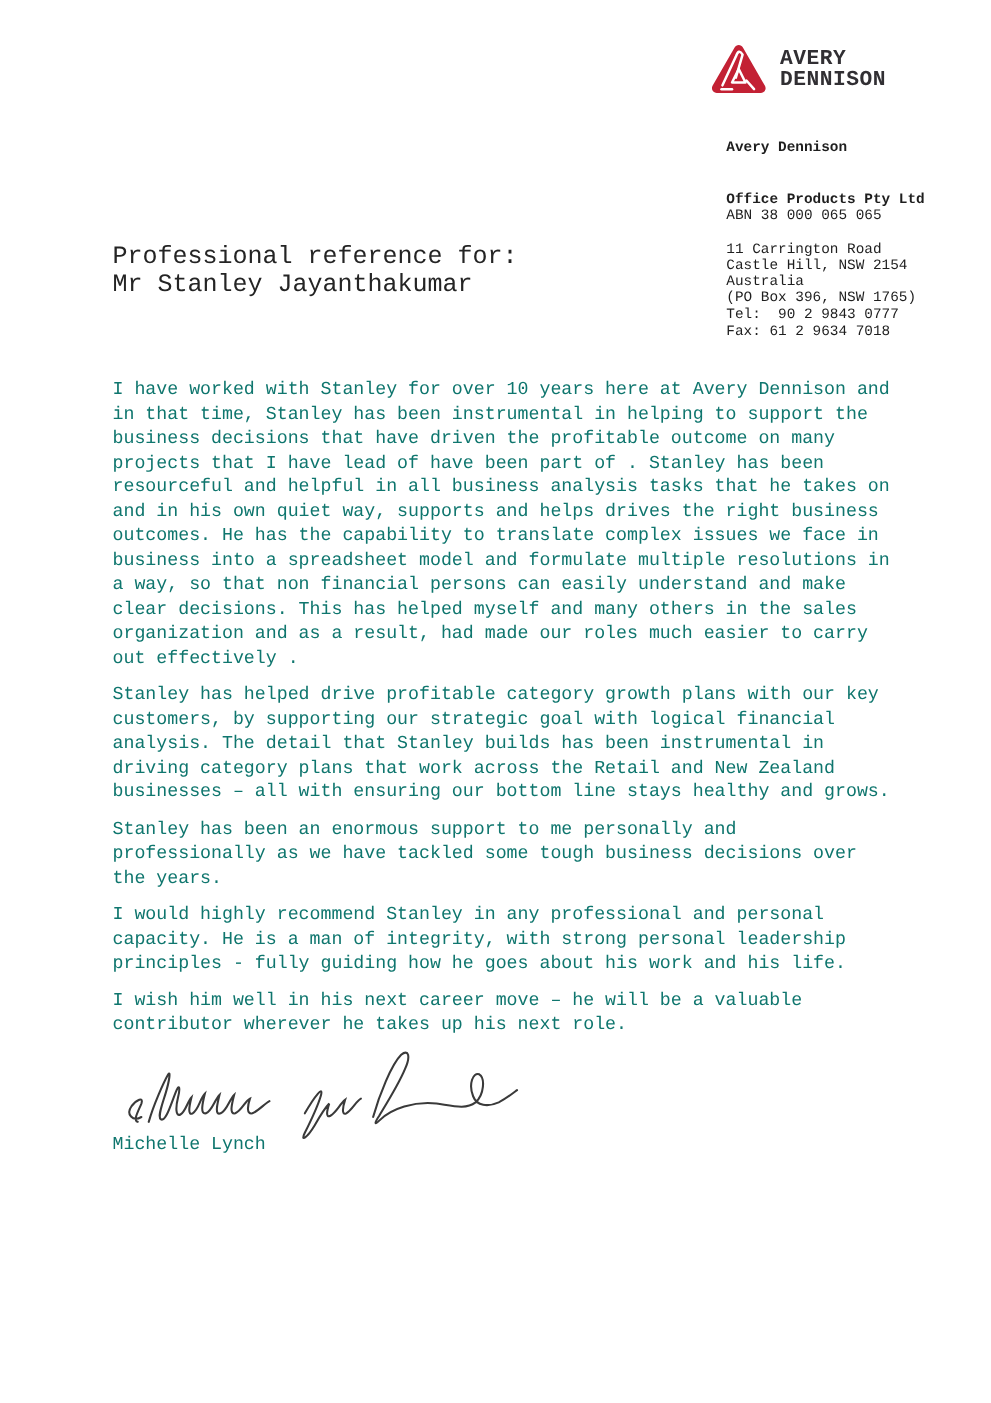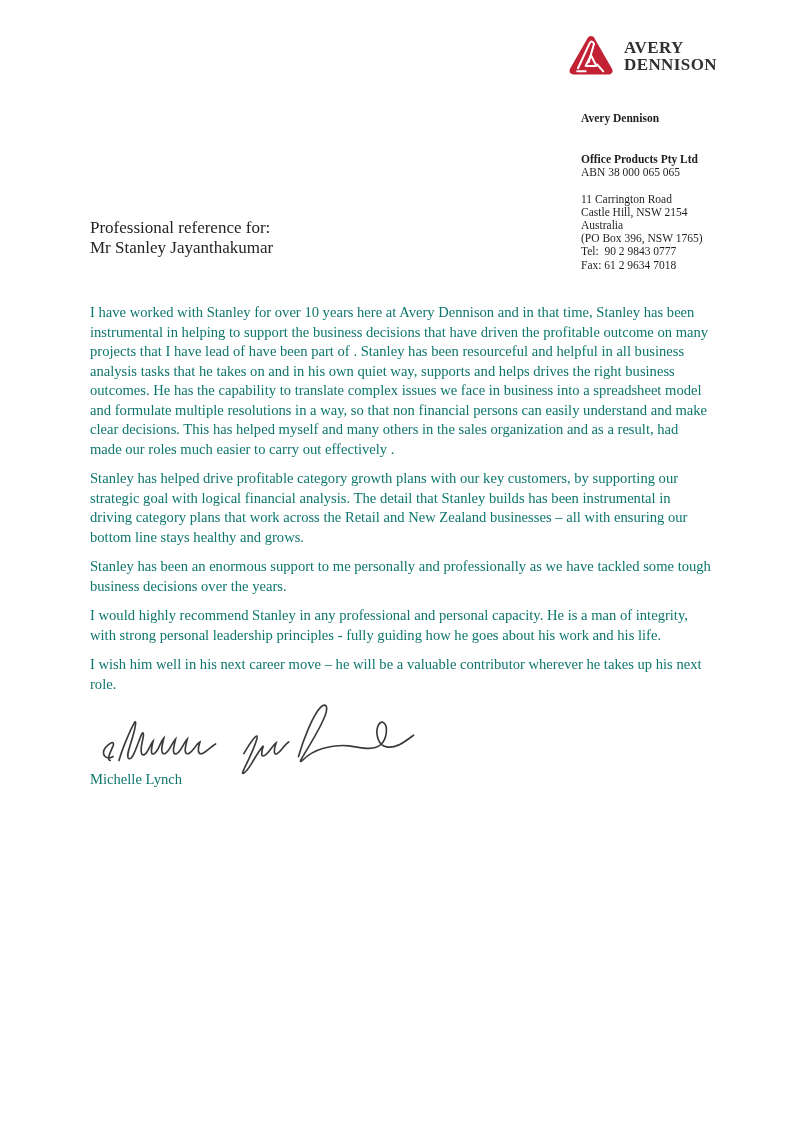--- a/index.html
+++ b/index.html
@@ -1,34 +1,34 @@
 <!DOCTYPE html>
 <html><head>
 <meta charset="utf-8">
 <style>
   html,body{margin:0;padding:0;background:#ffffff;}
   .page{
     position:relative;
     width:793px;height:1122px;
     background:#ffffff;
-    font-family:Liberation Serif, serif;
+    font-family:Liberation Mono, monospace;
     color:#262626;
     overflow:hidden;
   }
   
   .letterhead{position:absolute;left:568px;top:28px;width:210px;}
   .logo-row{display:flex;align-items:center;}
   .logo-mark{width:46px;height:56px;flex:0 0 auto;}
   .brand{margin-left:10px;font-weight:bold;color:#312f33;font-size:17px;line-height:17px;letter-spacing:0.4px;}
   .lh-text{margin-top:12px;margin-left:13px;font-size:11.5px;line-height:13.2px;color:#1e1e1e;}
   .lh-text .b{font-weight:bold;margin-top:28px;}
   .lh-gap{height:13px;}
   .pre{white-space:pre;}
   
-  .ref-block{position:absolute;left:90px;top:218px;font-size:17px;color:#242424;}
+  .ref-block{position:absolute;left:90px;top:194px;font-size:20px;color:#242424;}
   .ref-block .line2{}
   
   .body-block{position:absolute;left:90px;top:303px;width:622px;font-size:14.6px;line-height:19.5px;color:#0f766e;}
   .body-block p{margin:0 0 10px 0;}
   .closing{margin-top:4px;}
   .sig{display:block;margin:-4px 0 -10px 6px;}
   .signer{margin-top:0;}
   .signer-title{margin-top:14px;}
 </style>
 </head>

